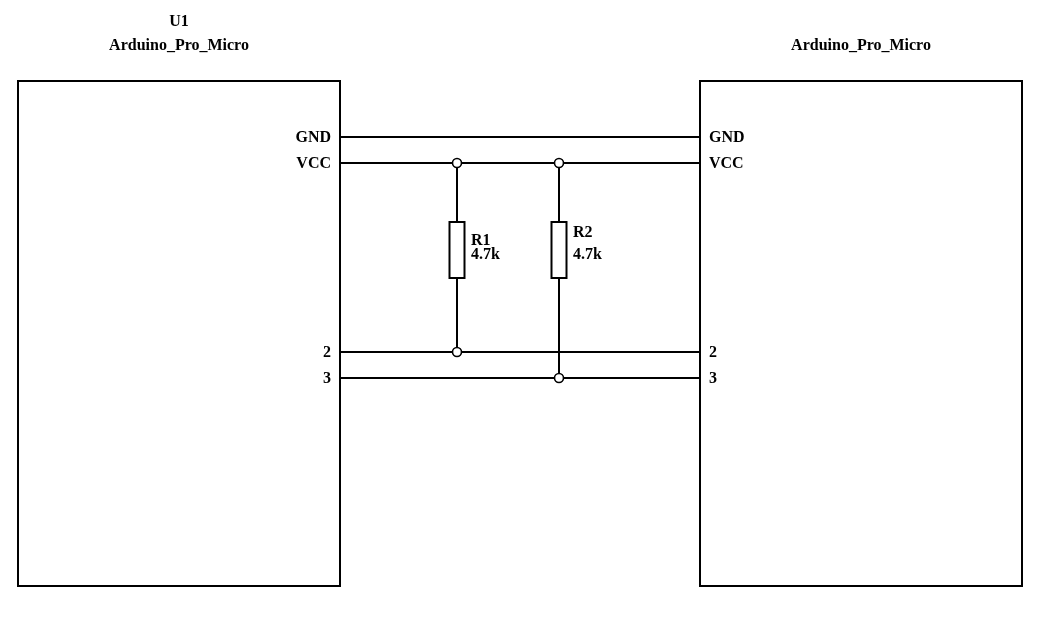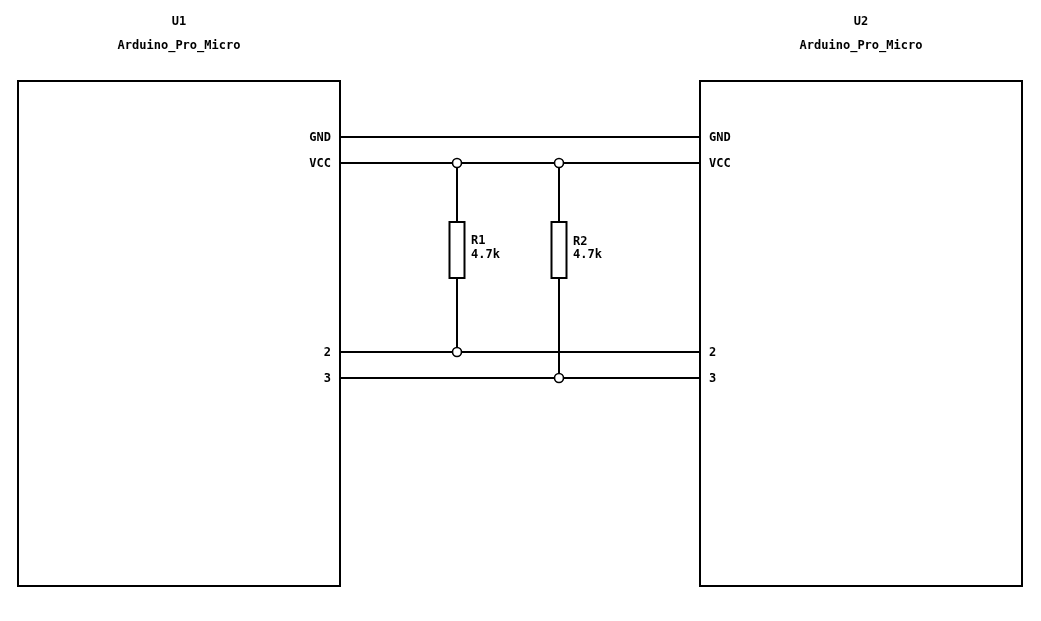--- a/index.html
+++ b/index.html
@@ -16,24 +16,25 @@
       color: #000000;
       overflow: hidden;
     }
     .canvas svg {
       position: absolute;
       left: 0;
       top: 0;
     }
     .label {
       position: absolute;
-      font-size: 12px;
+      font-size: 16px;
       font-weight: bold;
       line-height: 18px;
       white-space: pre;
+      font-family: Liberation Serif, serif;
     }
     .center { text-align: center; }
     .right  { text-align: right; }
   </style>
 </head>
 <body>
 
 <div class="canvas">
 
   <svg width="1041" height="621" viewBox="0 0 1041 621">
@@ -61,27 +62,26 @@
   </svg>
 
   <div class="label center" style="left:18px; top:12px; width:322px;">U1</div>
   <div class="label center" style="left:18px; top:36px; width:322px;">Arduino_Pro_Micro</div>
 
   <div class="label right" style="left:140px; top:128px; width:191px;">GND</div>
   <div class="label right" style="left:140px; top:154px; width:191px;">VCC</div>
   <div class="label right" style="left:140px; top:343px; width:191px;">2</div>
   <div class="label right" style="left:140px; top:369px; width:191px;">3</div>
 
-  <div class="label center" style="left:700px; top:12px; width:322px;">U2</div>
   <div class="label center" style="left:700px; top:36px; width:322px;">Arduino_Pro_Micro</div>
 
   <div class="label" style="left:709px; top:128px;">GND</div>
   <div class="label" style="left:709px; top:154px;">VCC</div>
   <div class="label" style="left:709px; top:343px;">2</div>
   <div class="label" style="left:709px; top:369px;">3</div>
 
   <div class="label" style="left:471px; top:223px;margin-top:8px;">R1</div>
   <div class="label" style="left:471px; top:245px;">4.7k</div>
 
-  <div class="label" style="left:573px; top:232px;">R2</div>
+  <div class="label" style="left:573px; top:223px;">R2</div>
   <div class="label" style="left:573px; top:245px;">4.7k</div>
 
 </div>
 
 </body></html>

